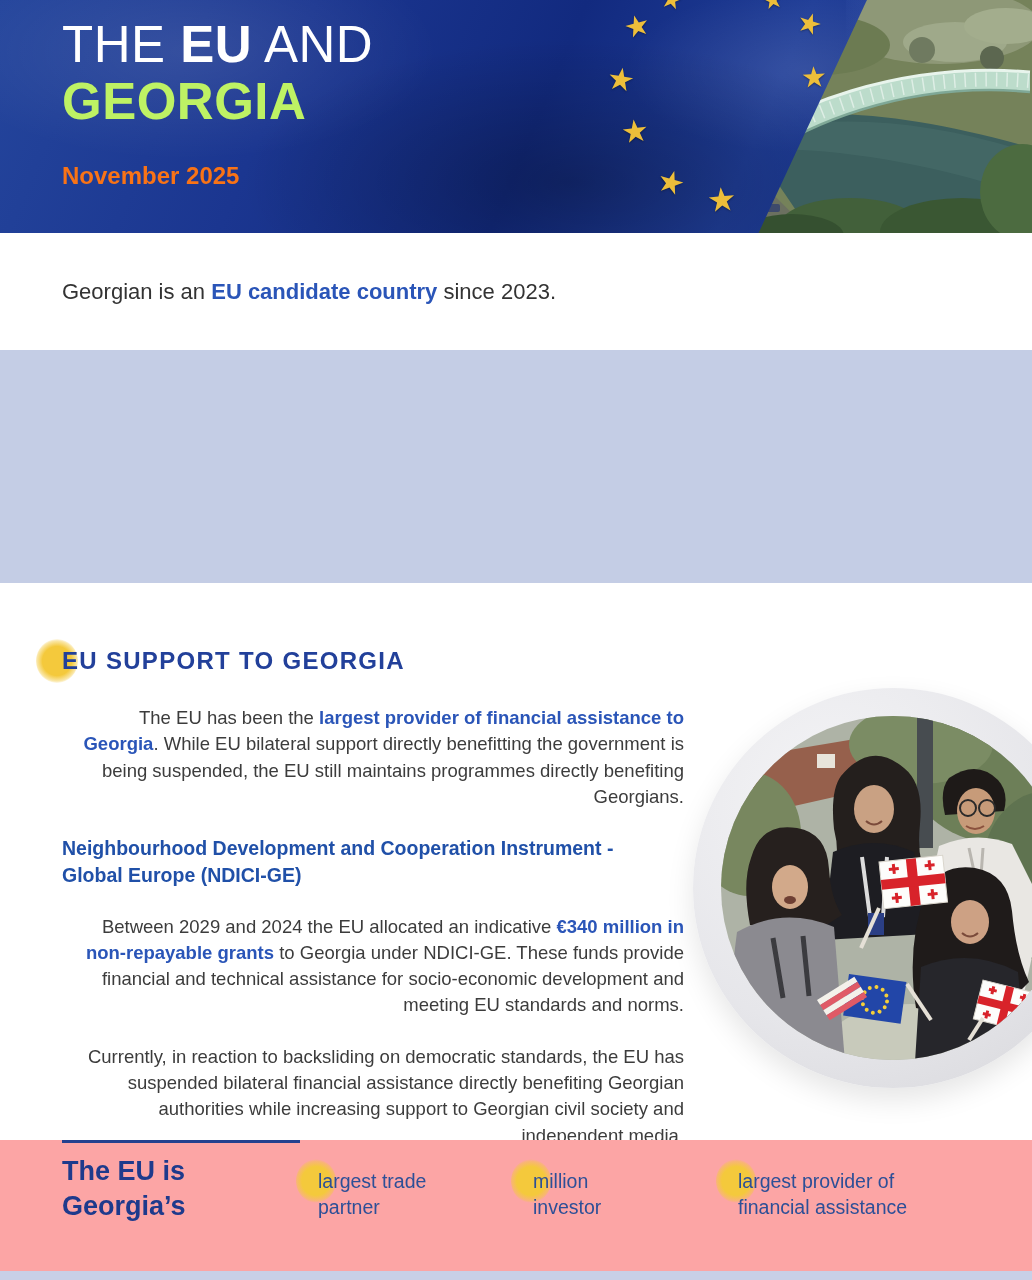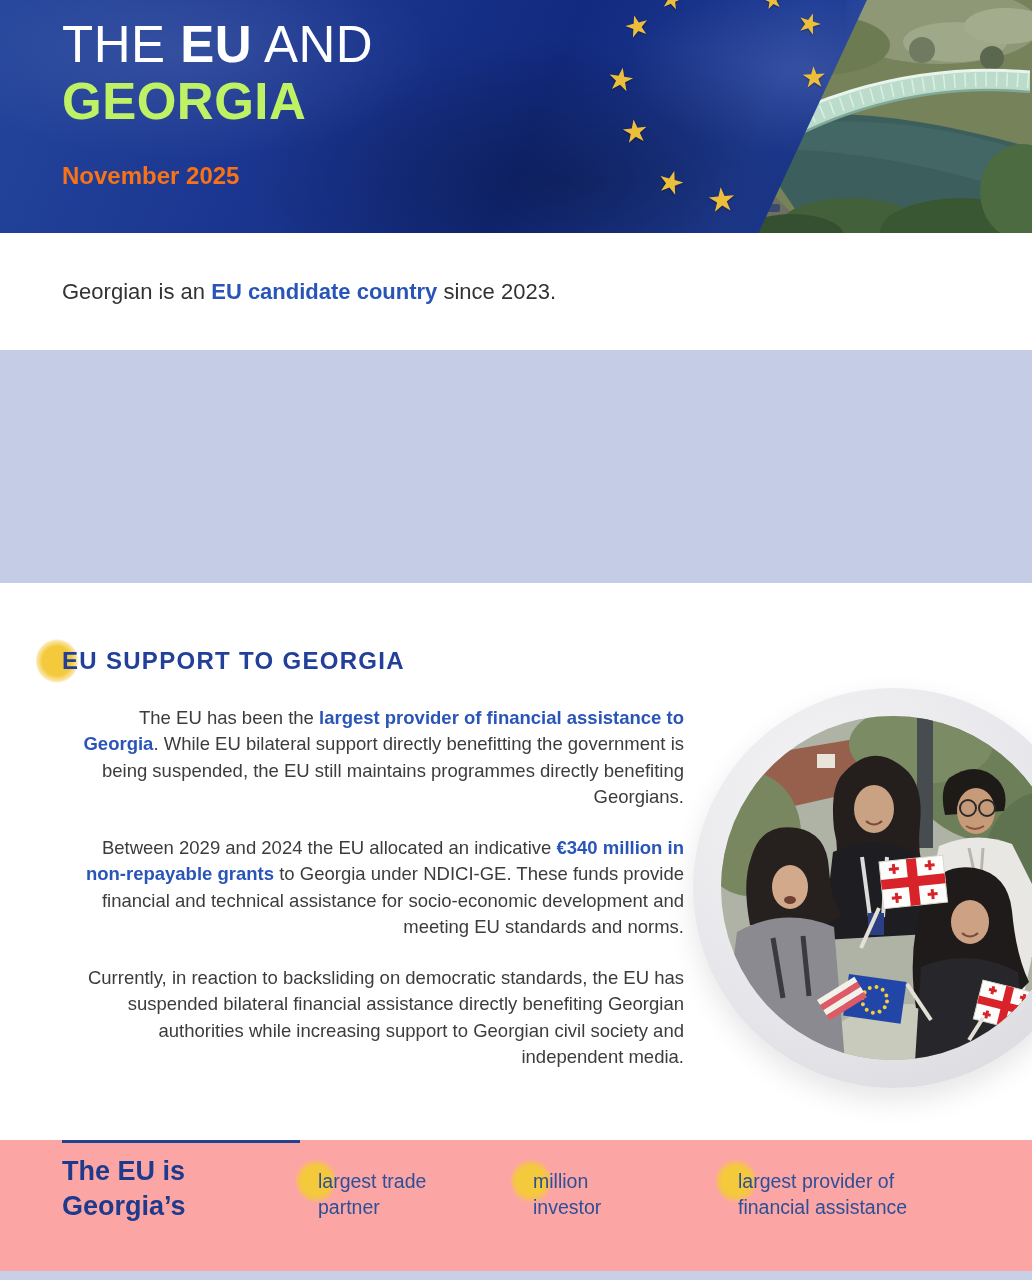--- a/index.html
+++ b/index.html
@@ -273,20 +273,21 @@
             <rect y="12" width="44" height="6" fill="#f4f1ea"></rect>
               <rect y="18" width="44" height="6" fill="#e05a66"></rect>
           </g>
         </svg>
       </div>
     </div>
 
     <div class="support-copy">
       <h2 class="sec-heading"><span class="hdot"></span><span class="label">EU SUPPORT TO GEORGIA</span></h2>
       <p class="body"><span>The EU has been the </span><span class="blue-b">largest provider of financial assistance to Georgia</span><span>. While EU bilateral support directly benefitting the government is being suspended, the EU still maintains programmes directly benefiting Georgians.</span></p>
+      <h3 class="sub">Neighbourhood Development and Cooperation Instrument - Global Europe (NDICI-GE)</h3>
       <p class="body"><span>Between 2029 and 2024 the EU allocated an indicative </span><span class="blue-b">€340 million in non-repayable grants</span><span> to Georgia under NDICI-GE. These funds provide financial and technical assistance for socio-economic development and meeting EU standards and norms.</span></p>
       <p class="body">Currently, in reaction to backsliding on democratic standards, the EU has suspended bilateral financial assistance directly benefiting Georgian authorities while increasing support to Georgian civil society and independent media.</p>
     </div>
   </section>
 
   <section class="footer">
     <div class="rule"></div>
     <h2><span>The EU is</span><br><span>Georgia’s</span></h2>
     <div class="f-item" style="left:318px;width:150px;">
       <span class="hdot"></span>

